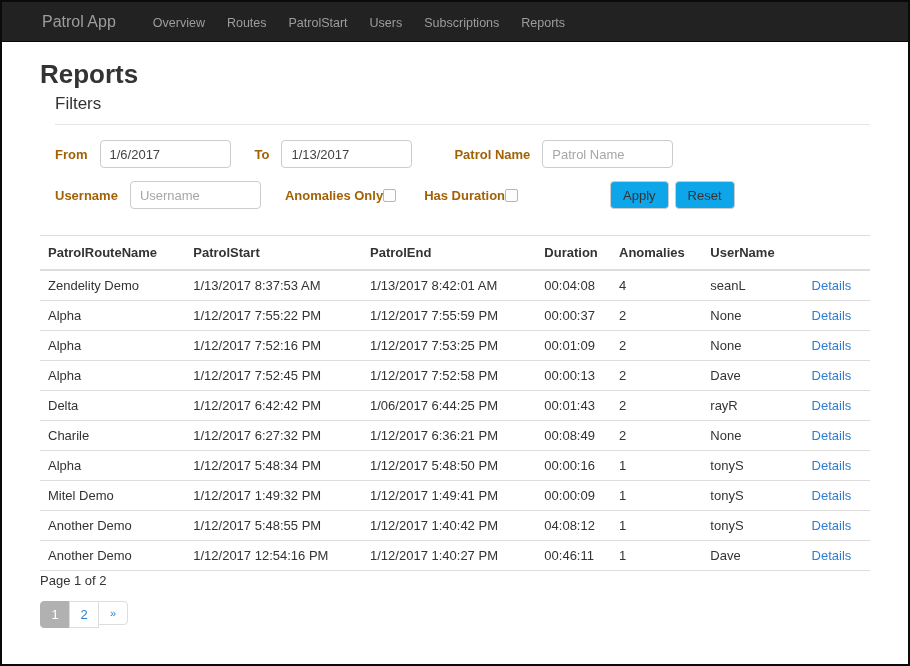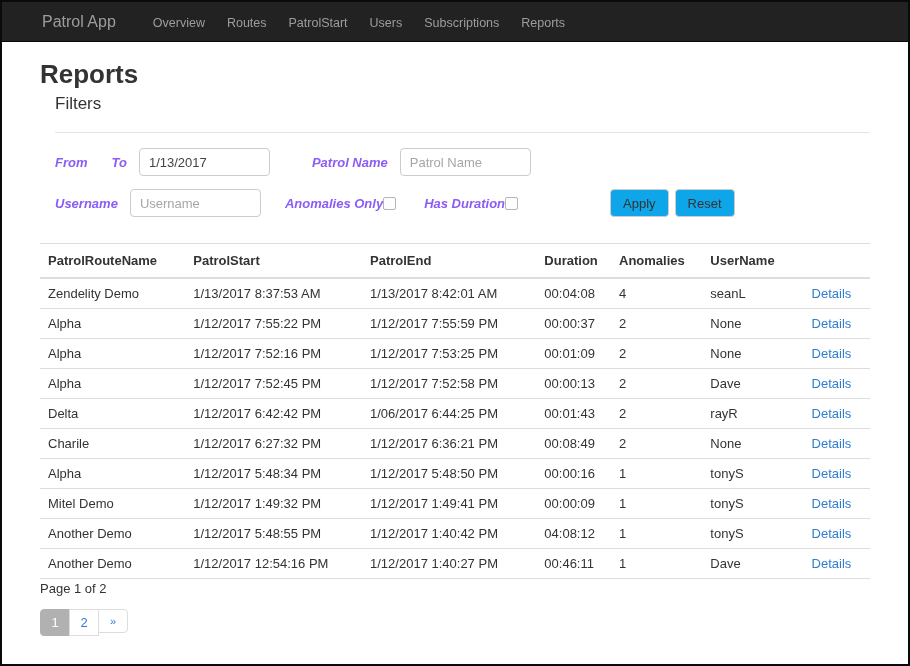--- a/index.html
+++ b/index.html
@@ -23,25 +23,25 @@
   .nav-links a { color: #9d9d9d; font-size: 12.5px; padding: 0 11px; }
   .nav-right { margin-left: auto; }
   .nav-right a { color: #9d9d9d; font-size: 12.5px; padding: 0 12px; }
 
   
   .container { padding: 0 38px; }
   .page-title { font-size: 26px; font-weight: 700; color: #333; margin: 17px 0 4px; letter-spacing: 0; }
 
   .filters { margin-left: 15px; }
   .filters-legend {
-    font-size: 17px; color: #333; padding-bottom: 18px;
+    font-size: 17px; color: #333; padding-bottom: 10px;
     border-bottom: 1px solid #e5e5e5; margin-bottom: 15px;
   }
   .filter-row { display: flex; align-items: center; margin-bottom: 13px; font-size: 13px; }
-  .filter-row label { font-weight: bold; color: #8b5cf6; white-space: nowrap; font-style: italic; }
+  .filter-row label { font-weight: bold; color: #a16207; white-space: nowrap; }
   .txt {
     width: 131px; height: 28px; border: 1px solid #ccc; border-radius: 4px;
     padding: 0 9px; font-size: 13px; color: #444;
     font-family: "Liberation Sans", "DejaVu Sans", sans-serif; outline: none;
   }
   .txt::placeholder { color: #a6a6a6; }
   .ml12 { margin-left: 12px; } .ml36 { margin-left: 24px; } .ml42 { margin-left: 42px; }
   .ml10 { margin-left: 10px; } .ml28 { margin-left: 28px; } .ml90 { margin-left: 92px; } .ml6 { margin-left: 6px; }
   input.chk {
     -webkit-appearance: none; appearance: none; width: 13px; height: 13px;
@@ -100,20 +100,21 @@
 </nav>
 
 <main class="container">
   <h1 class="page-title">Reports</h1>
 
   <section class="filters">
     <div class="filters-legend">Filters</div>
 
     <div class="filter-row">
       <label>From</label>
+      <input type="text" class="txt ml12" value="1/6/2017" style="">
       <label class="ml36">To</label>
       <input type="text" class="txt ml12" value="1/13/2017" style="">
       <label class="ml42">Patrol Name</label>
       <input type="text" class="txt ml12" placeholder="Patrol Name" style="">
     </div>
 
     <div class="filter-row">
       <label>Username</label>
       <input type="text" class="txt ml12" placeholder="Username" style="">
       <label class="ml36">Anomalies Only</label>

